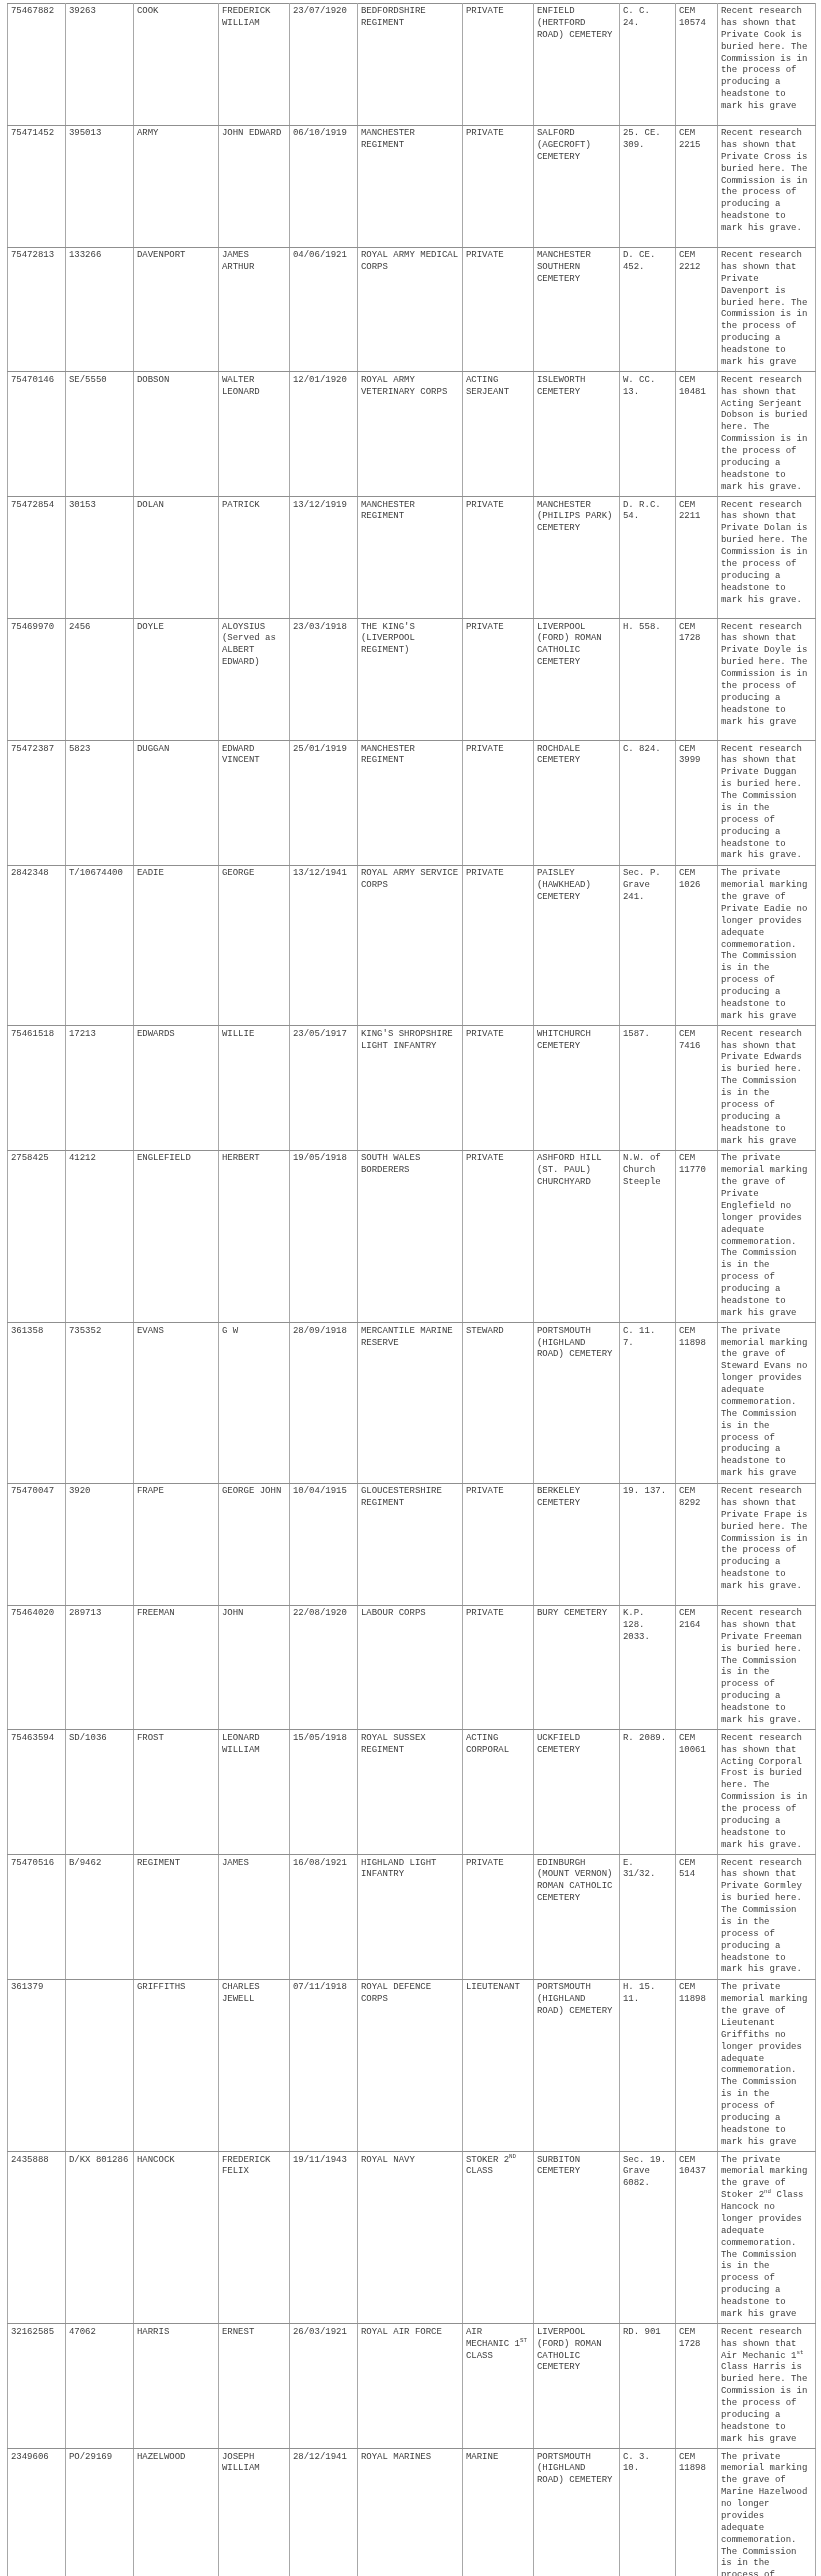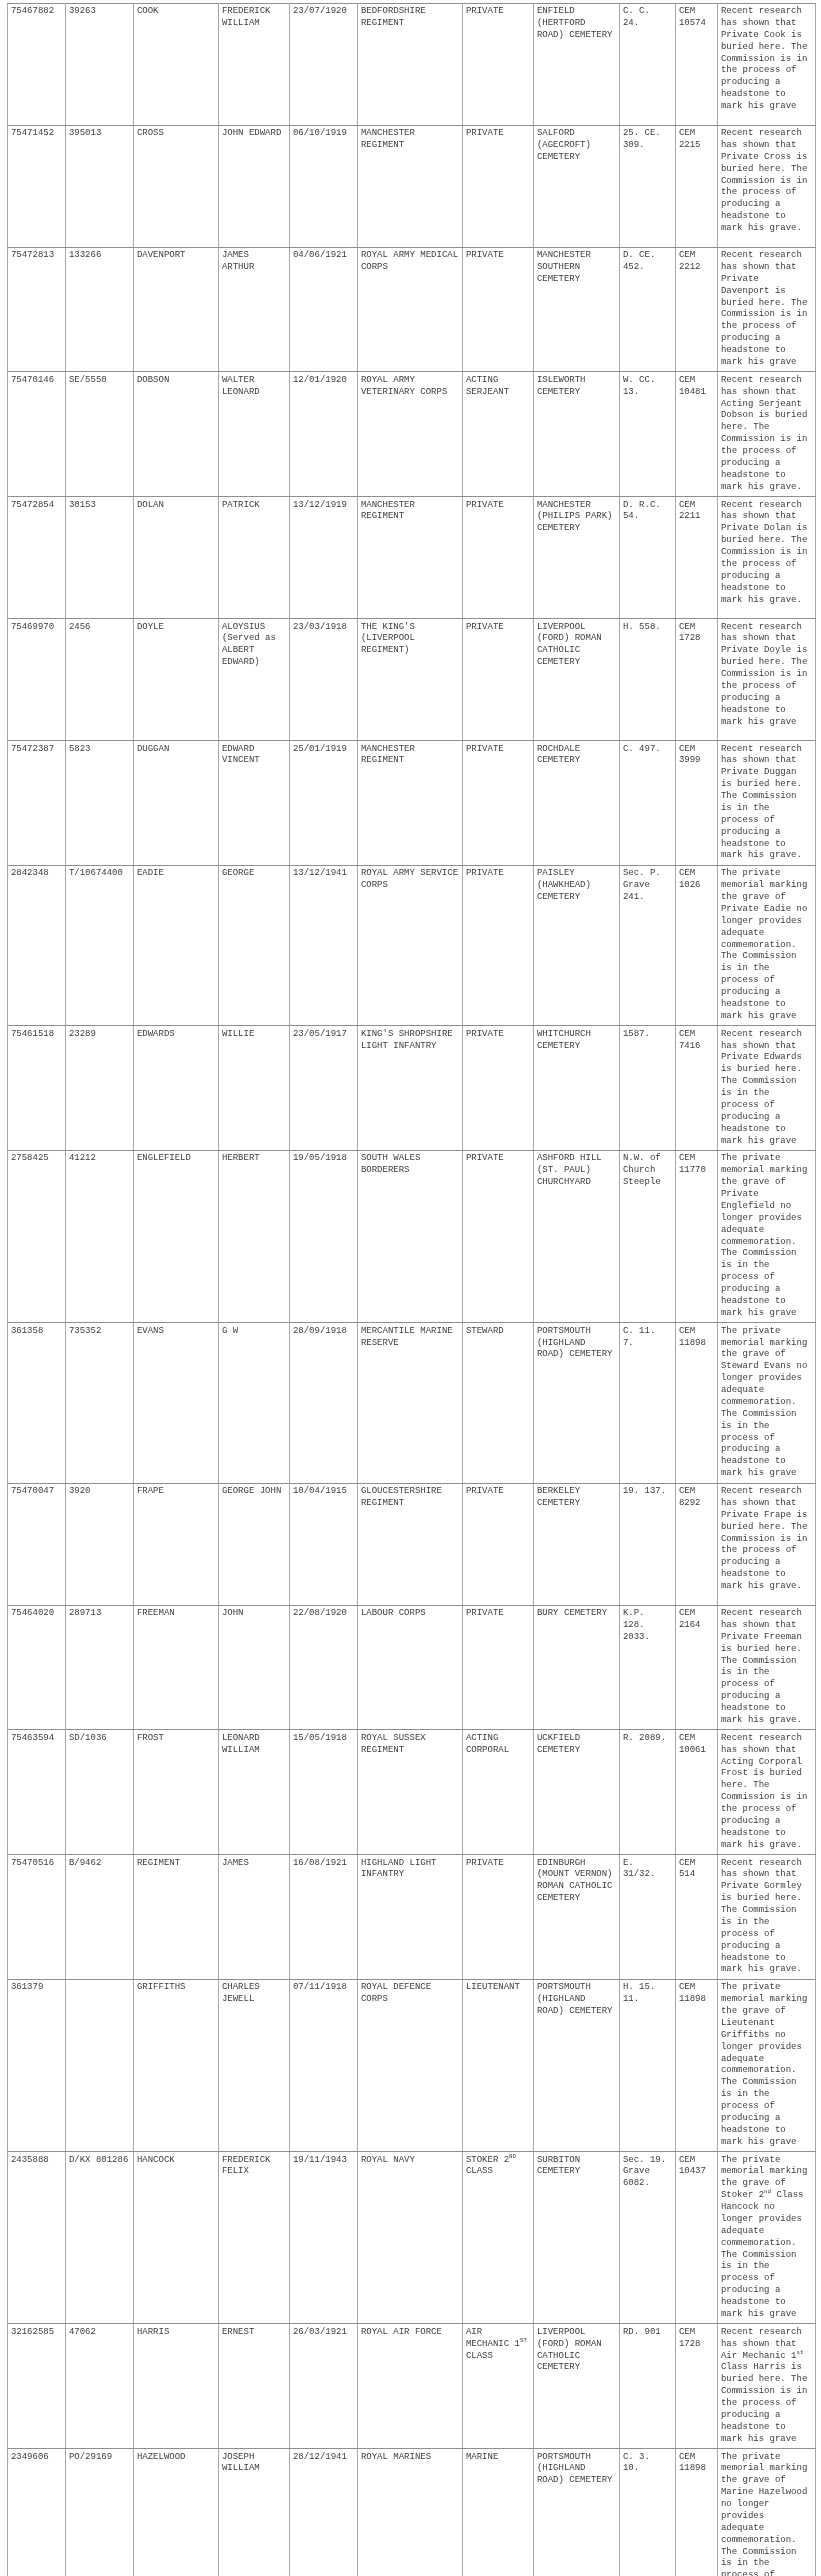--- a/index.html
+++ b/index.html
@@ -69,21 +69,21 @@
           <td>BEDFORDSHIRE REGIMENT</td>
           <td>PRIVATE</td>
           <td>ENFIELD (HERTFORD ROAD) CEMETERY</td>
           <td>C. C. 24.</td>
           <td>CEM 10574</td>
           <td>Recent research has shown that Private Cook is buried here. The Commission is in the process of producing a headstone to mark his grave</td>
         </tr>
         <tr>
           <td>75471452</td>
           <td>395013</td>
-          <td>CROSS</td>
+          <td>ARMY</td>
           <td>JOHN EDWARD</td>
           <td>06/10/1919</td>
           <td>MANCHESTER REGIMENT</td>
           <td>PRIVATE</td>
           <td>SALFORD (AGECROFT) CEMETERY</td>
           <td>25. CE. 309.</td>
           <td>CEM 2215</td>
           <td>Recent research has shown that Private Cross is buried here. The Commission is in the process of producing a headstone to mark his grave.</td>
         </tr>
         <tr>
@@ -140,40 +140,40 @@
         </tr>
         <tr>
           <td>75472387</td>
           <td>5823</td>
           <td>DUGGAN</td>
           <td>EDWARD VINCENT</td>
           <td>25/01/1919</td>
           <td>MANCHESTER REGIMENT</td>
           <td>PRIVATE</td>
           <td>ROCHDALE CEMETERY</td>
-          <td>C. 497.</td>
+          <td>C. 824.</td>
           <td>CEM 3999</td>
           <td>Recent research has shown that Private Duggan is buried here. The Commission is in the process of producing a headstone to mark his grave.</td>
         </tr>
         <tr>
           <td>2842348</td>
           <td>T/10674400</td>
           <td>EADIE</td>
           <td>GEORGE</td>
           <td>13/12/1941</td>
           <td>ROYAL ARMY SERVICE CORPS</td>
           <td>PRIVATE</td>
           <td>PAISLEY (HAWKHEAD) CEMETERY</td>
           <td>Sec. P. Grave 241.</td>
           <td>CEM 1026</td>
           <td>The private memorial marking the grave of Private Eadie no longer provides adequate commemoration. The Commission is in the process of producing a headstone to mark his grave</td>
         </tr>
         <tr>
           <td>75461518</td>
-          <td>23289</td>
+          <td>17213</td>
           <td>EDWARDS</td>
           <td>WILLIE</td>
           <td>23/05/1917</td>
           <td>KING'S SHROPSHIRE LIGHT INFANTRY</td>
           <td>PRIVATE</td>
           <td>WHITCHURCH CEMETERY</td>
           <td>1587.</td>
           <td>CEM 7416</td>
           <td>Recent research has shown that Private Edwards is buried here. The Commission is in the process of producing a headstone to mark his grave</td>
         </tr>

